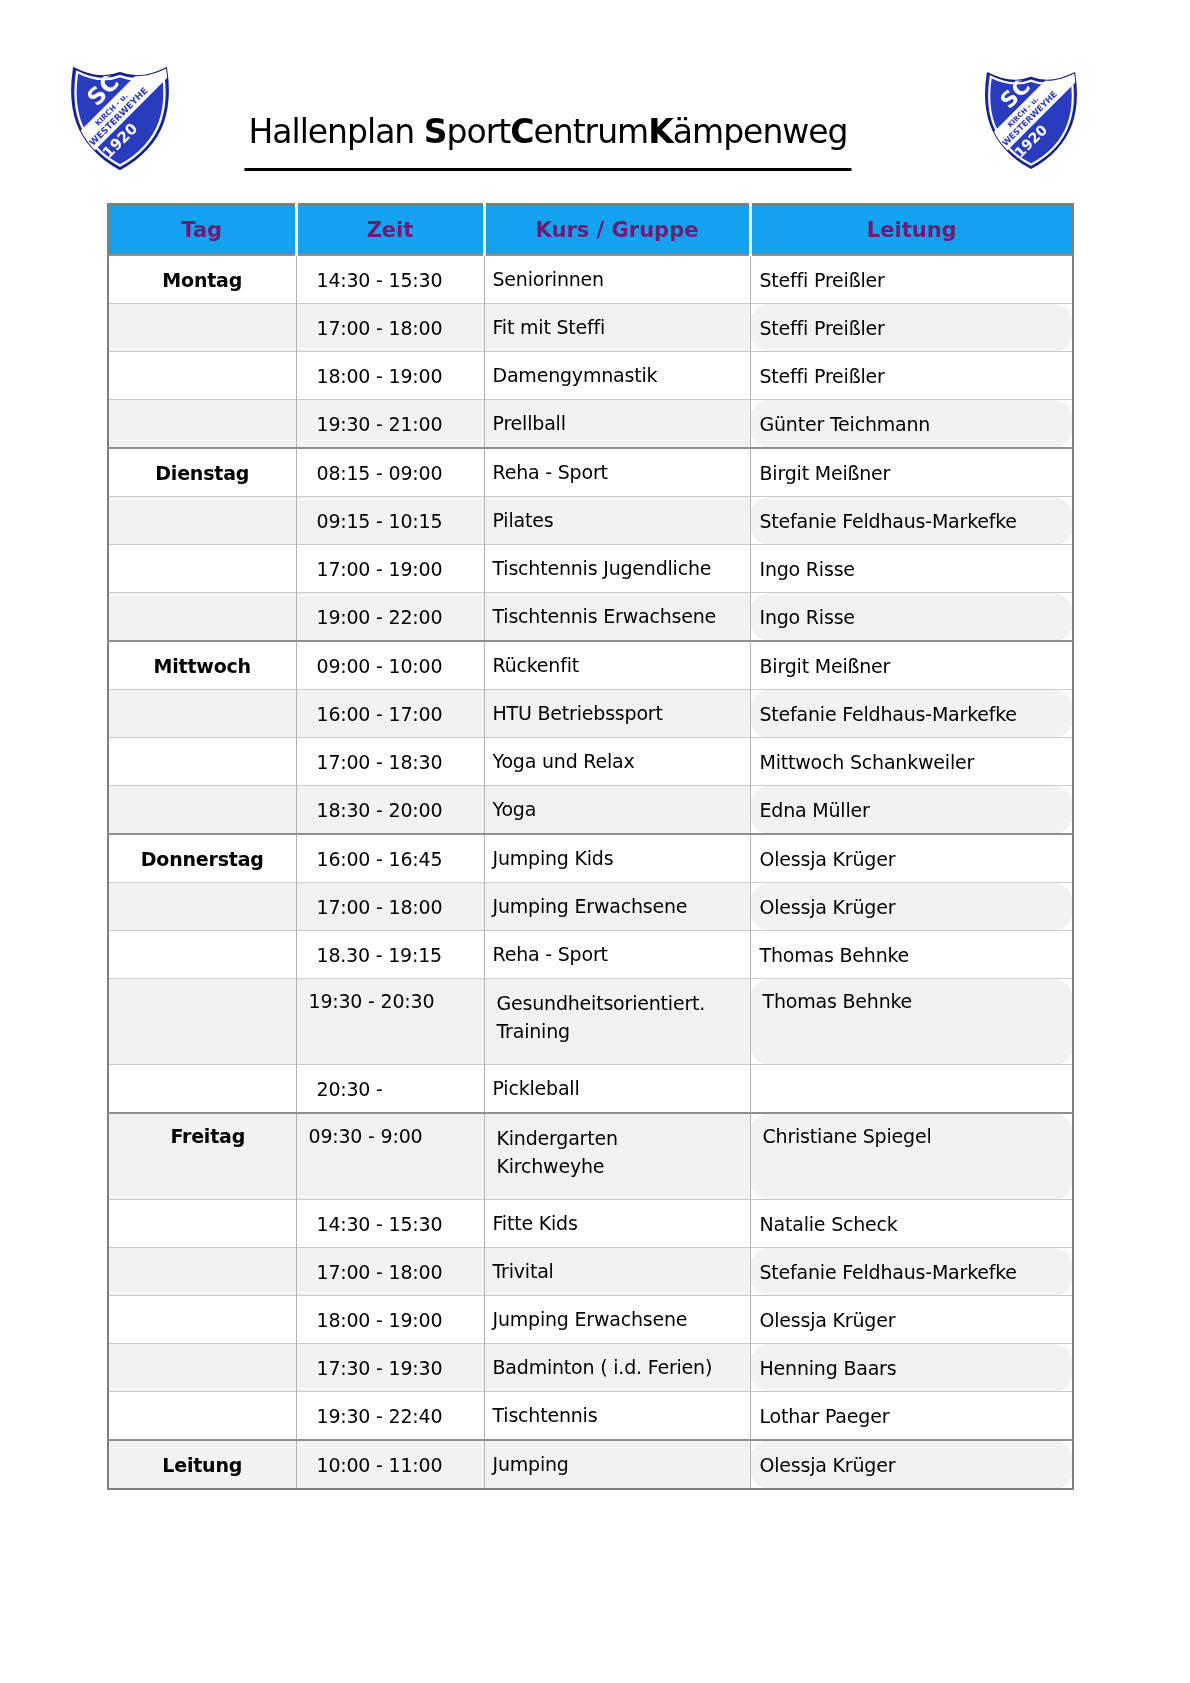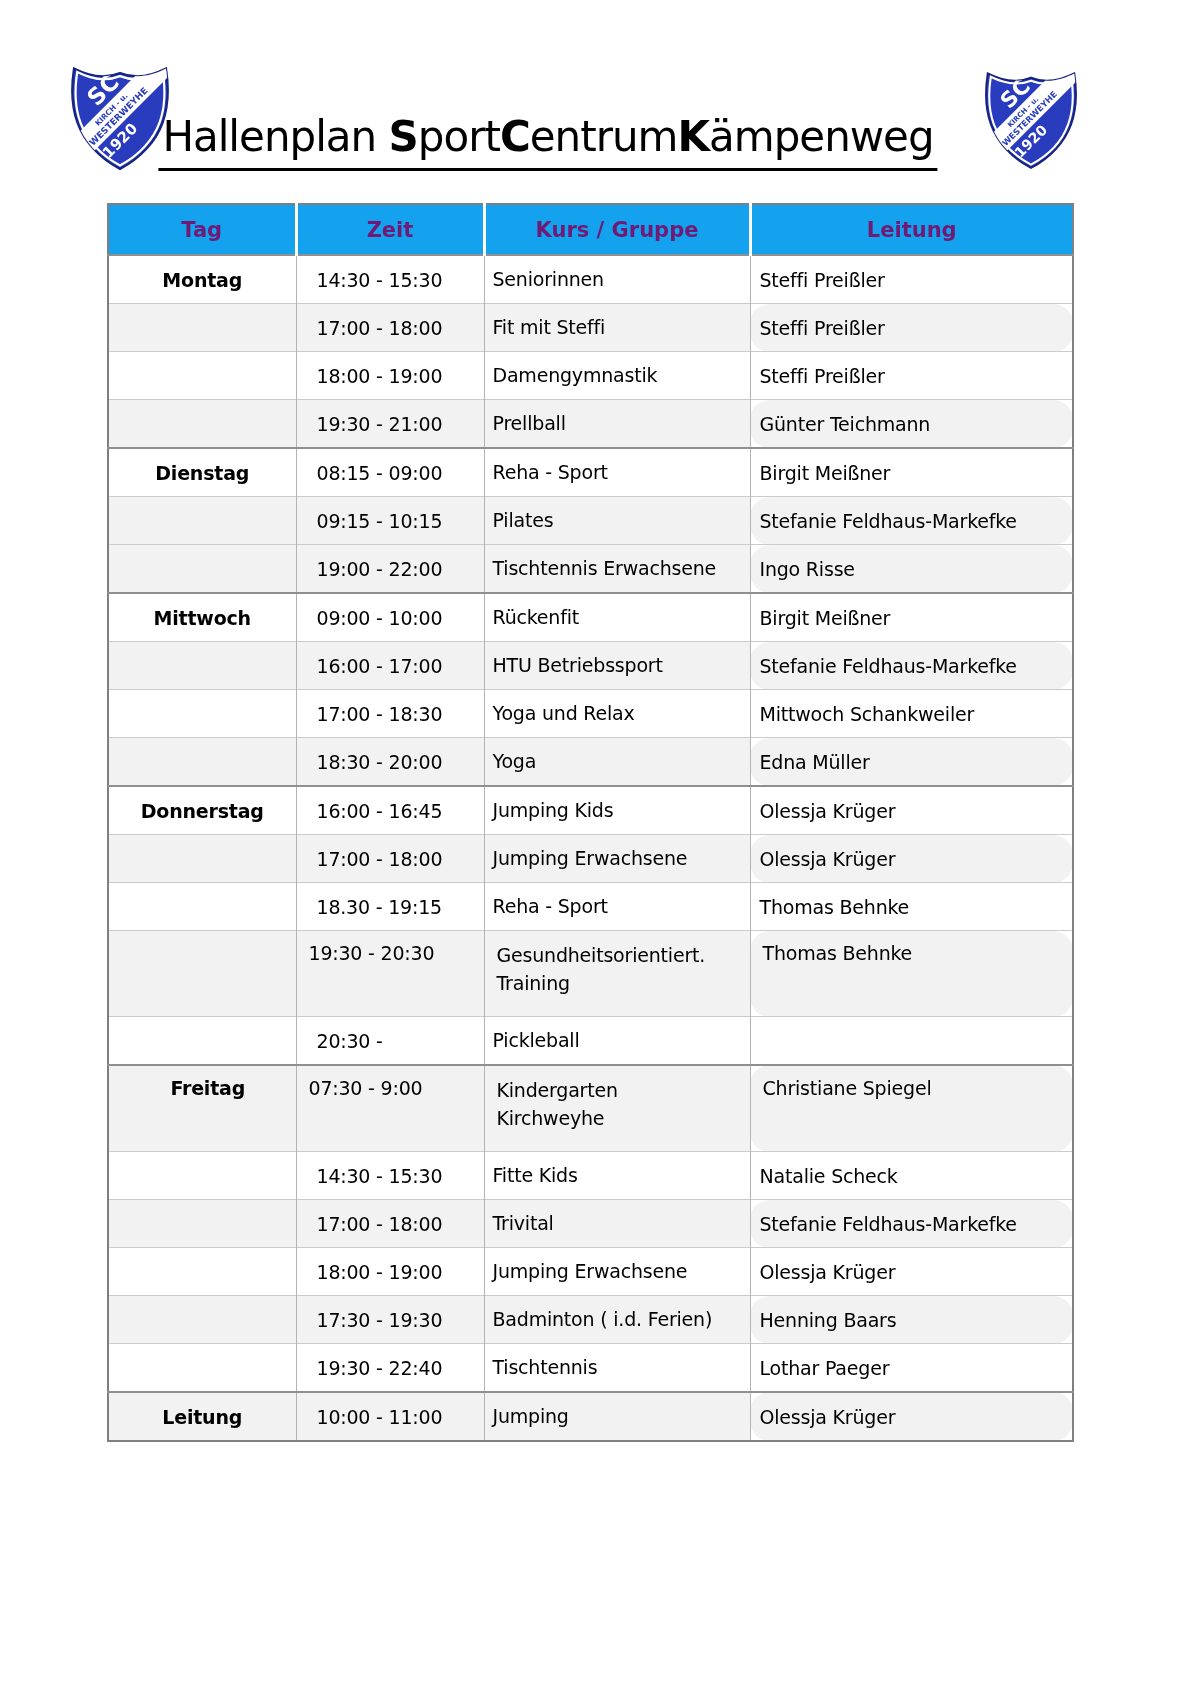--- a/index.html
+++ b/index.html
@@ -8,22 +8,22 @@
     font-family:"DejaVu Sans", sans-serif; color:#000; overflow:hidden;
   }
   
   .club-logo{position:absolute; width:100px; height:112px;}
   .club-logo.left{left:70px; top:62px;}
   .club-logo.right{left:984px; top:64px; width:94px;}
   .club-logo svg{width:100%; height:100%; display:block;}
   .club-logo text{font-family:"DejaVu Sans", sans-serif;}
   .page-title{
     position:absolute; top:112px; left:548px; transform:translateX(-50%);
-    font-size:42px; letter-spacing:-1px; line-height:1.2; white-space:nowrap;
-    border-bottom:3px solid var(--title-underline,#000); padding:0 4px 6px 4px;
+    font-size:33px; letter-spacing:-1px; line-height:1.2; white-space:nowrap;
+    border-bottom:3px solid var(--title-underline,#000); padding:0 4px 16px 4px;
   }
   .page-title .b{font-weight:bold;}
   
   table.schedule{
     position:absolute; left:107px; top:203px; width:965px;
     border-collapse:collapse; table-layout:fixed;
     font-size:19px; letter-spacing:-0.2px;
     border:2px solid #7f7f7f;
   }
   col.c-tag{width:188px;} col.c-zeit{width:188px;}
@@ -139,20 +139,26 @@
           <td class="zeit">08:15 - 09:00</td>
           <td class="kurs">Reha - Sport</td>
           <td class="leitung">Birgit Meißner</td>
         </tr>
         <tr class="stripe ">
           <td class="day"></td>
           <td class="zeit">09:15 - 10:15</td>
           <td class="kurs">Pilates</td>
           <td class="leitung">Stefanie Feldhaus-Markefke</td>
         </tr>
+        <tr class="">
+          <td class="day"></td>
+          <td class="zeit">17:00 - 19:00</td>
+          <td class="kurs">Tischtennis Jugendliche</td>
+          <td class="leitung">Ingo Risse</td>
+        </tr>
         <tr class="stripe ">
           <td class="day"></td>
           <td class="zeit">19:00 - 22:00</td>
           <td class="kurs">Tischtennis Erwachsene</td>
           <td class="leitung">Ingo Risse</td>
         </tr>
         <tr class="section ">
           <td class="day">Mittwoch</td>
           <td class="zeit">09:00 - 10:00</td>
           <td class="kurs">Rückenfit</td>
@@ -202,21 +208,21 @@
           <td class="leitung">Thomas Behnke</td>
         </tr>
         <tr class="">
           <td class="day"></td>
           <td class="zeit">20:30 -</td>
           <td class="kurs">Pickleball</td>
           <td class="leitung"></td>
         </tr>
         <tr class="stripe section tall">
           <td class="day">Freitag</td>
-          <td class="zeit">07:30 - 9:00</td>
+          <td class="zeit">09:30 - 9:00</td>
           <td class="kurs">Kindergarten
 Kirchweyhe</td>
           <td class="leitung">Christiane Spiegel</td>
         </tr>
         <tr class="">
           <td class="day"></td>
           <td class="zeit">14:30 - 15:30</td>
           <td class="kurs">Fitte Kids</td>
           <td class="leitung">Natalie Scheck</td>
         </tr>

